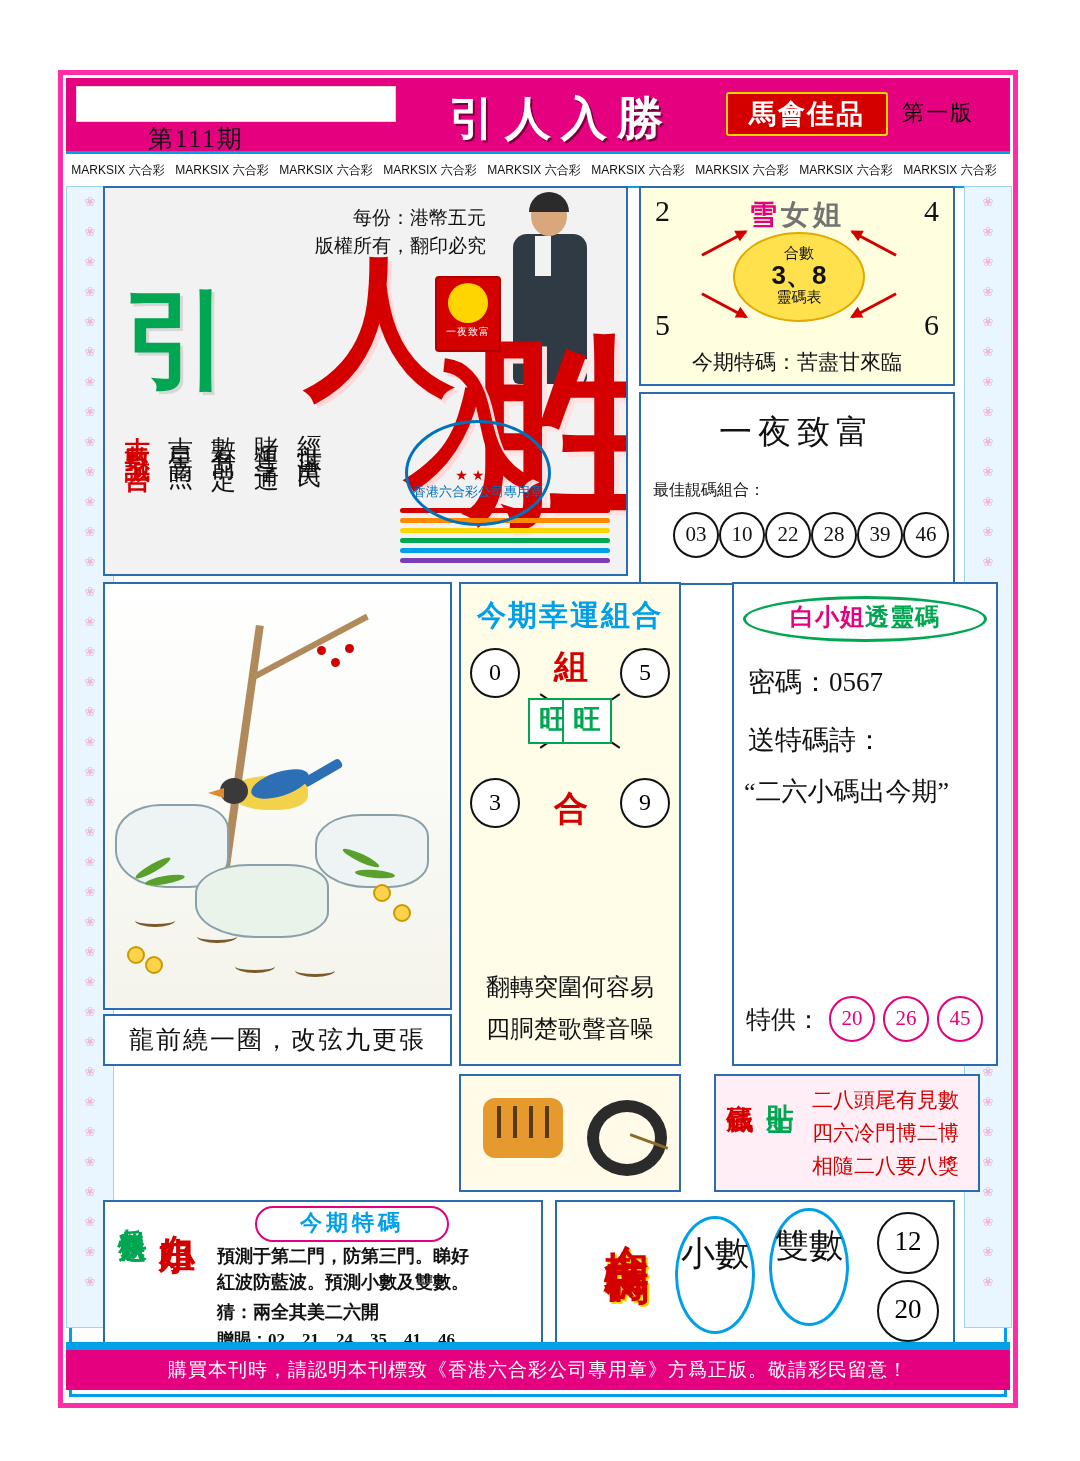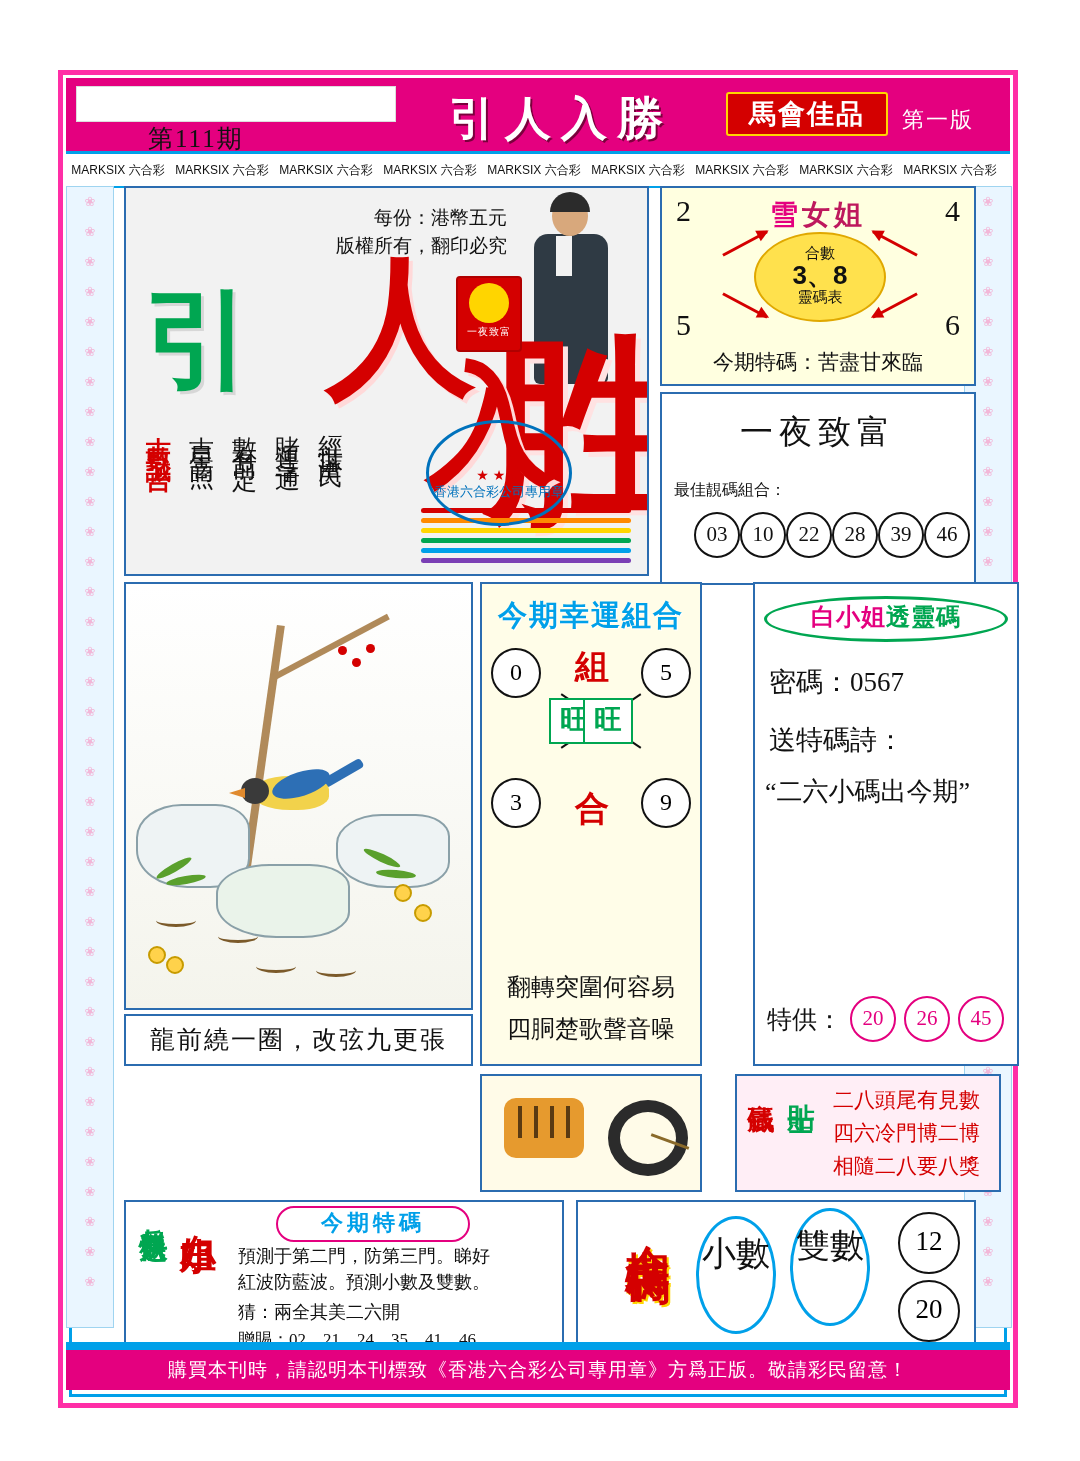--- a/index.html
+++ b/index.html
@@ -38,21 +38,21 @@
     font-size:46px;font-weight:bold;color:#ffffff;letter-spacing:10px;
     font-family:"DejaVu Sans", sans-serif;
     text-shadow:2px 2px 0 #7a003c;
   }
   .header .stamp{
     position:absolute;left:660px;top:14px;width:158px;height:40px;background:#d40000;
     border:2px solid #ffd500;border-radius:3px;color:#fff;font-size:27px;font-weight:bold;
     text-align:center;line-height:40px;letter-spacing:2px;
   }
   .header .edition{
-    position:absolute;left:836px;top:20px;font-size:22px;color:#ffffff;letter-spacing:2px;margin-top:7px;
+    position:absolute;left:836px;top:20px;font-size:22px;color:#000000;letter-spacing:2px;
   }
 
   
   .strip{
     position:absolute;left:66px;top:154px;width:944px;height:32px;
     background:#fff;border-bottom:2px solid #00a0e9;overflow:hidden;
     display:flex;align-items:center;
   }
   .strip .cell{
     width:104px;flex:0 0 104px;text-align:center;font-size:12px;color:#111;white-space:nowrap;
@@ -64,21 +64,21 @@
     border:1px solid #9fd4f0;overflow:hidden;
   }
   .rail.left{left:66px;}
   .rail.right{left:964px;}
   .rail .flowers{
     position:absolute;left:0;top:0;width:46px;height:1140px;
     font-size:13px;color:#f2b7d8;line-height:30px;text-align:center;
   }
 
   
-  .content{position:absolute;left:124px;top:186px;width:852px;height:1160px;}
+  .content{position:absolute;left:103px;top:186px;width:852px;height:1160px;}
 
   .box{position:absolute;box-sizing:border-box;}
 
   
   #masthead{
     left:0;top:0;width:525px;height:390px;background:#f2f2f2;
     border:2px solid #2b6cb0;overflow:hidden;
   }
   #masthead .price{
     position:absolute;right:140px;top:16px;text-align:right;font-size:19px;color:#111;
@@ -157,21 +157,21 @@
   #arrowbox{
     left:536px;top:0;width:316px;height:200px;background:#ffffe0;border:2px solid #2b6cb0;
   }
   #arrowbox .corner{position:absolute;font-size:30px;color:#111;font-family:"Liberation Serif", serif;}
   #arrowbox .tl{left:14px;top:6px;} #arrowbox .tr{right:14px;top:6px;}
   #arrowbox .bl{left:14px;top:120px;} #arrowbox .br{right:14px;top:120px;}
   #arrowbox .lady{
     position:absolute;left:0;right:0;top:8px;text-align:center;font-size:28px;font-weight:bold;
     color:#e4007f;letter-spacing:4px;
   }
-  #arrowbox .lady .b{color:#be185d;}
+  #arrowbox .lady .b{color:#737373;}
   #arrowbox .oval{
     position:absolute;left:92px;top:44px;width:132px;height:90px;border-radius:50%;
     background:#ffe14d;border:2px solid #e0a800;text-align:center;color:#111;
     font-size:15px;line-height:22px;padding-top:8px;box-sizing:border-box;
   }
   #arrowbox .oval .num{font-size:26px;font-weight:bold;}
   #arrowbox .note{
     position:absolute;left:0;right:0;bottom:8px;text-align:center;font-size:21px;color:#111;
     font-family:"Liberation Serif", serif;
   }
@@ -270,21 +270,21 @@
     color:#00a651;font-weight:bold;letter-spacing:2px;
   }
   #special .lady{
     position:absolute;left:50px;top:4px;width:46px;writing-mode:vertical-rl;font-size:36px;
     color:#d40000;font-weight:bold;letter-spacing:2px;
   }
   #special .hd{
     position:absolute;left:150px;top:4px;width:190px;height:32px;border:2px solid #e4007f;border-radius:18px;
     text-align:center;line-height:30px;font-size:22px;font-weight:bold;color:#00a0e9;letter-spacing:4px;
   }
-  #special .p{position:absolute;left:112px;font-size:18px;color:#111;font-family:"Liberation Serif", serif;}
+  #special .p{position:absolute;left:112px;font-size:18px;color:#111;font-family:"Liberation Serif", serif;font-weight:bold;}
   #special .p1{top:42px;} #special .p2{top:68px;} #special .p3{top:98px;}
   #special .p4{top:126px;font-size:17px;}
   #special .p5{top:152px;font-size:17px;color:#d40000;}
   #special .p5 .k{color:#00a651;}
 
   
   #today{
     left:452px;top:1014px;width:400px;height:146px;background:#fff;border:2px solid #2b6cb0;
   }
   #today .vt{

